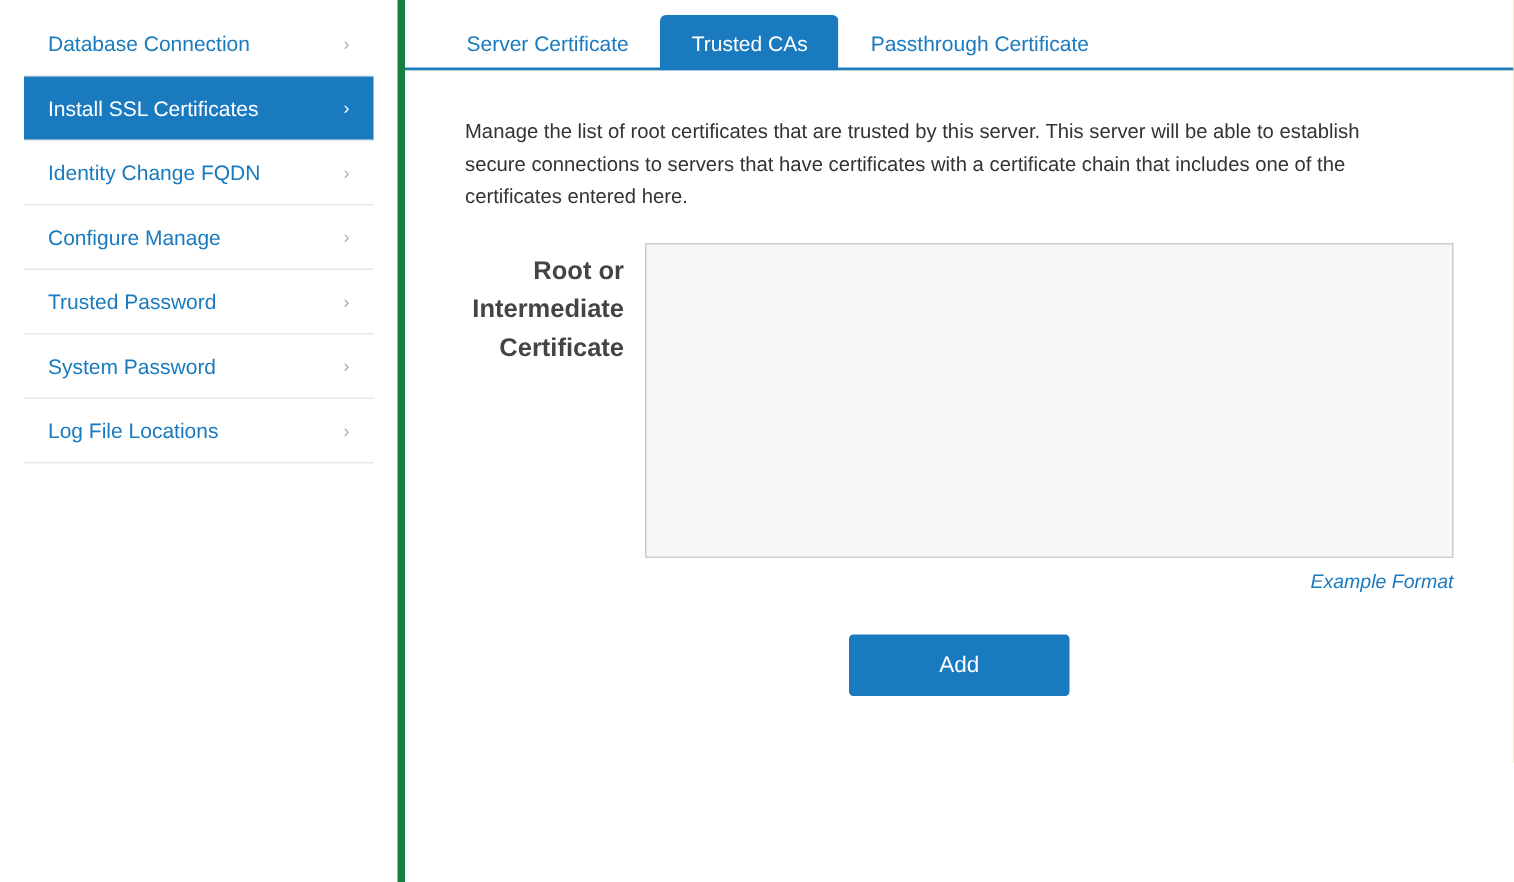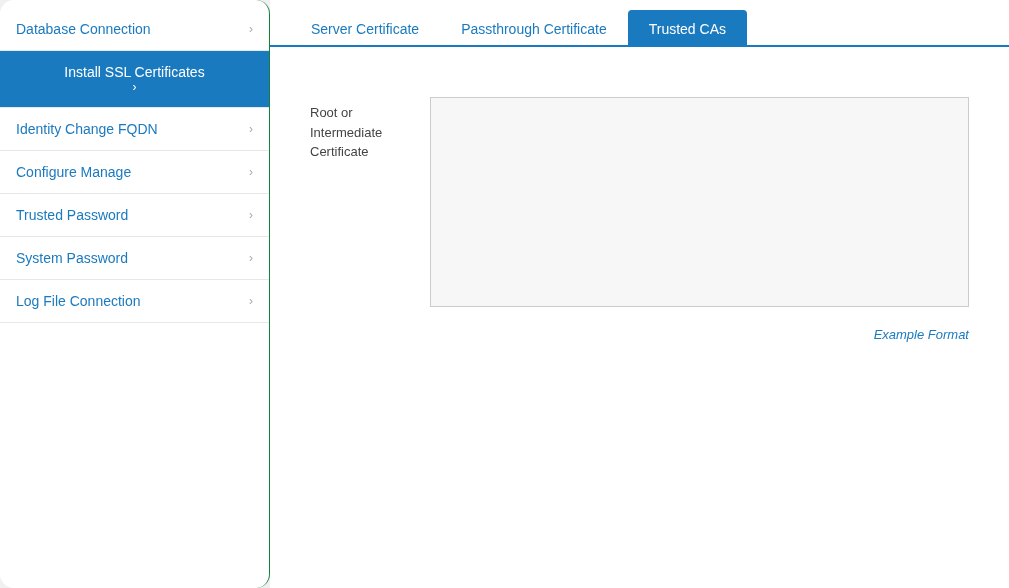--- a/index.html
+++ b/index.html
@@ -22,40 +22,38 @@
       width: 1009px;
       height: 588px;
       background: #f0f0f0;
     }
 
     
     .sidebar {
       width: 270px;
       min-width: 270px;
       background: #fff;
-      border-right: 1px solid #15803d;
-      padding: 8px 0;
-      border-radius: 14px;
+      border-right: 5px solid #15803d;
+      padding: 8px 16px;
     }
 
     .sidebar-item {
       display: flex;
       align-items: center;
       justify-content: space-between;
       padding: 13px 16px;
       cursor: pointer;
       color: #1a7abf;
       font-size: 14px;
       border-bottom: 1px solid #e8e8e8;
     }
 
     .sidebar-item.active {
       background: #1a7abf;
       color: #fff;
-      flex-direction: column;
     }
 
     .sidebar-item .chevron {
       font-size: 12px;
       color: #aaa;
     }
 
     .sidebar-item.active .chevron {
       color: #fff;
     }
@@ -114,44 +112,46 @@
 
     .form-row {
       display: flex;
       align-items: flex-start;
       margin-top: 20px;
     }
 
     .form-label {
       width: 120px;
       min-width: 120px;
+      text-align: right;
       padding-right: 14px;
       padding-top: 6px;
       color: #444;
-      font-size: 13px;
+      font-size: 17px;
       line-height: 1.5;
+      font-weight: bold;
     }
 
     .form-textarea {
       flex: 1;
       max-width: 580px;
       height: 210px;
       border: 1px solid #ccc;
       background: #f7f7f7;
       padding: 6px;
       font-size: 13px;
       resize: none;
       outline: none;
     }
 
     .example-format-row {
       display: flex;
       justify-content: flex-end;
       max-width: 700px;
-      margin-top: 20px;
+      margin-top: 8px;
     }
 
     .example-format-link {
       color: #1a7abf;
       font-style: italic;
       font-size: 13px;
       cursor: pointer;
       text-decoration: none;
     }
 
@@ -195,45 +195,49 @@
     </div>
     <div class="sidebar-item">
       <span>Trusted Password</span>
       <span class="chevron">›</span>
     </div>
     <div class="sidebar-item">
       <span>System Password</span>
       <span class="chevron">›</span>
     </div>
     <div class="sidebar-item">
-      <span>Log File Connection</span>
+      <span>Log File Locations</span>
       <span class="chevron">›</span>
     </div>
   </div>
 
   <div class="main-content">
 
     <div class="tabs">
       <div class="tab">
         <span>Server Certificate</span>
       </div>
+      <div class="tab active">
+        <span>Trusted CAs</span>
+      </div>
       <div class="tab">
         <span>Passthrough Certificate</span>
       </div>
-      <div class="tab active">
-        <span>Trusted CAs</span>
-      </div>
     </div>
 
     <div class="content-area">
+      <p class="description-text">Manage the list of root certificates that are trusted by this server. This server will be able to establish secure connections to servers that have certificates with a certificate chain that includes one of the certificates entered here.</p>
 
       <div class="form-row">
         <div class="form-label">Root or<br>Intermediate<br>Certificate</div>
         <textarea class="form-textarea" style=""></textarea>
       </div>
 
       <div class="example-format-row">
         <a class="example-format-link">Example Format</a>
       </div>
 
+      <div class="add-button-row">
+        <button class="add-button">Add</button>
+      </div>
     </div>
   </div>
 </div>
 
 </body></html>

